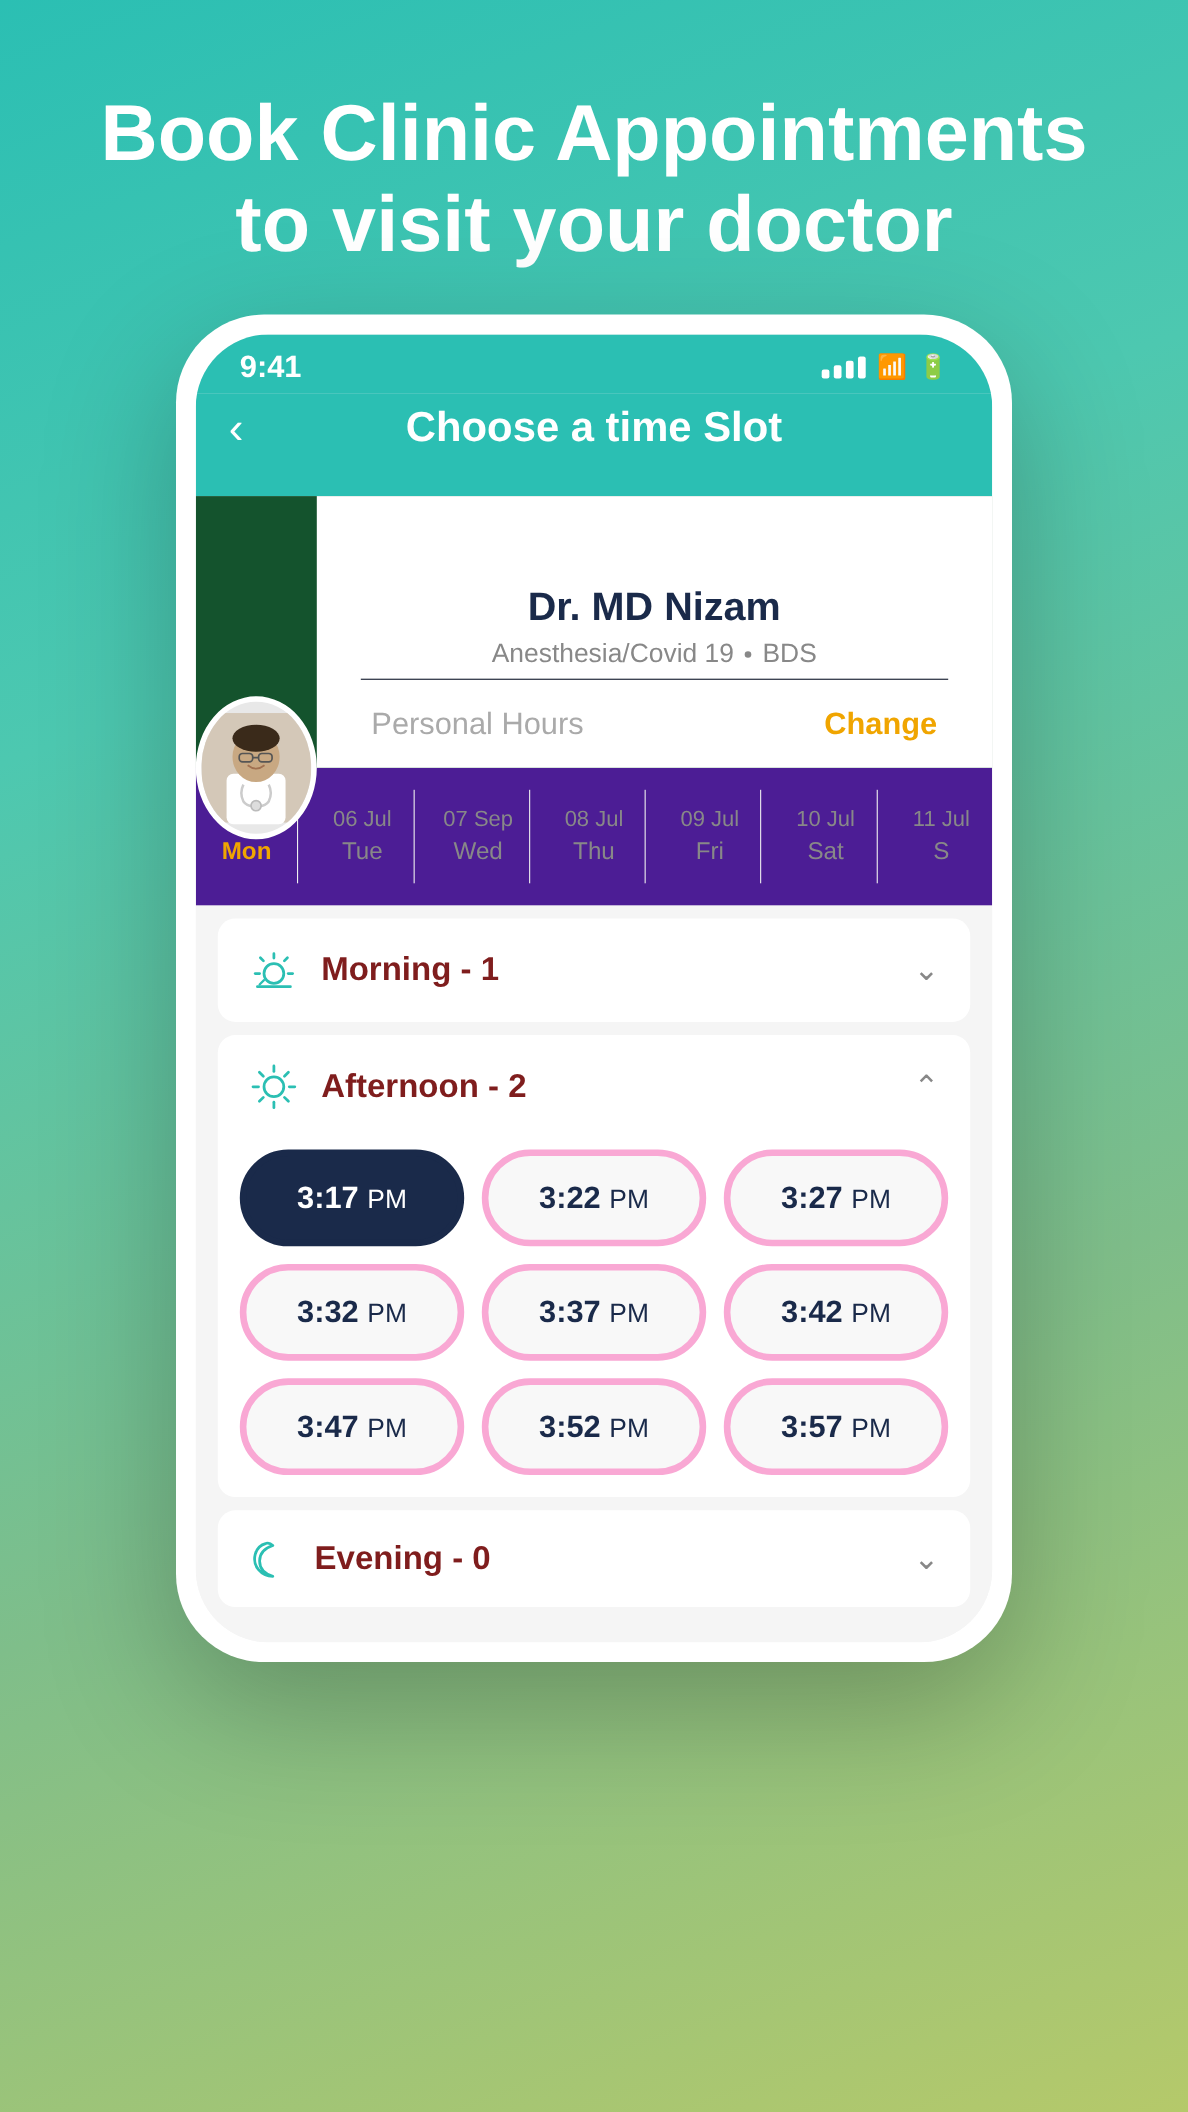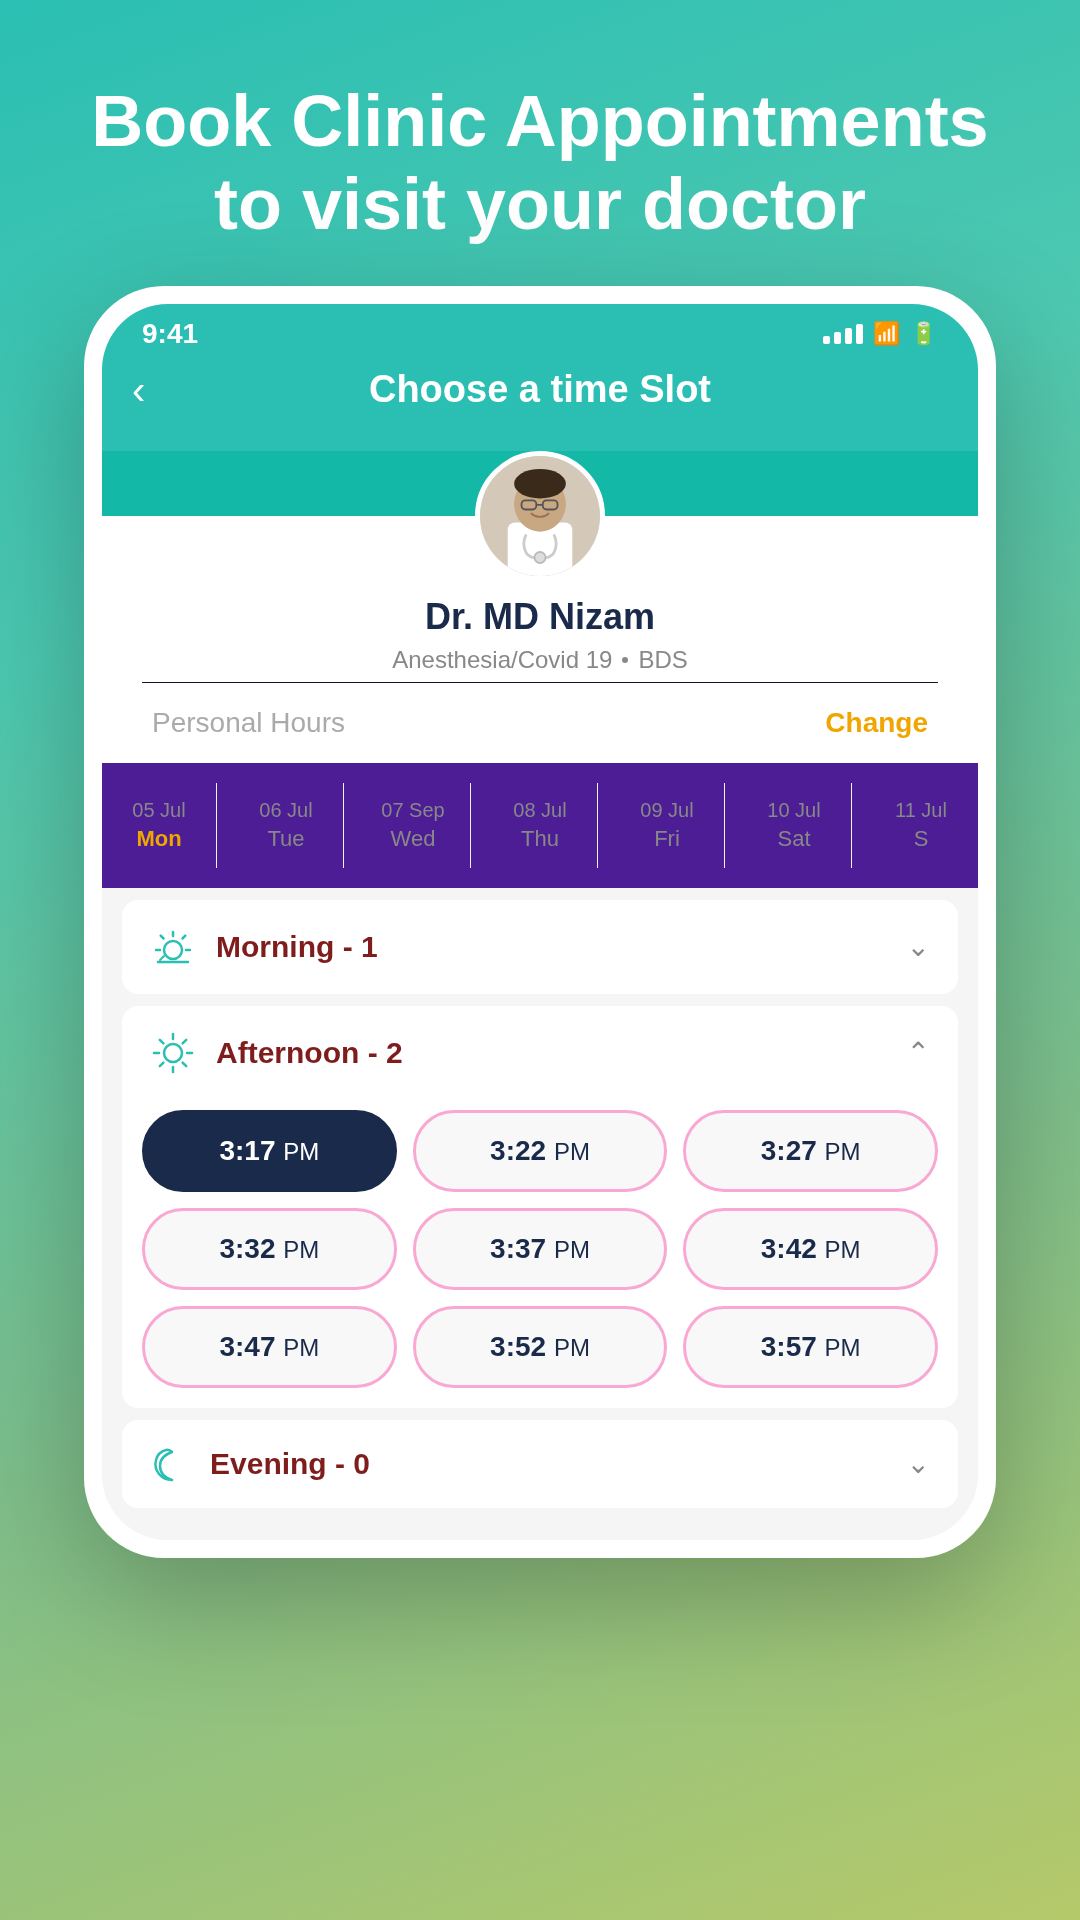--- a/index.html
+++ b/index.html
@@ -20,21 +20,21 @@
       color: white;
     }
 
     .hero-text h1 {
       font-size: 72px;
       font-weight: 800;
       line-height: 1.15;
     }
 
     .phone-outer {
-      width: 912px;
+      width: 760px;
       margin: 0 auto;
       background: white;
       border-radius: 80px;
       padding: 18px;
       box-shadow: 0 40px 120px rgba(0,0,0,0.25);
       position: relative;
     }
 
     .phone-inner {
       border-radius: 66px;
@@ -79,24 +79,23 @@
       cursor: pointer;
     }
     .header-title {
       color: white;
       font-size: 38px;
       font-weight: 700;
     }
 
     
     .doctor-section {
-      background: #14b8a6;
-      display: flex;
-      flex-direction: column;
-      align-items: center;
+      background: #14532d;
+      display: flex;
+      align-items: flex-end;
       padding-bottom: 0;
       position: relative;
     }
 
     .doctor-avatar-wrap {
       width: 130px;
       height: 130px;
       border-radius: 50%;
       border: 5px solid white;
       overflow: hidden;
@@ -262,21 +261,21 @@
 
     .time-slot {
       background: #f8f8f8;
       border-radius: 50px;
       padding: 22px 10px;
       text-align: center;
       cursor: pointer;
       font-size: 28px;
       color: #1a2a4a;
       font-weight: 600;
-      border: 3px solid #f9a8d4;
+      border: 6px solid #f9a8d4;
     }
 
     .time-slot.selected {
       background: #1a2a4a;
       color: white;
       border-color: #1a2a4a;
     }
 
     .time-slot .period {
       font-weight: 400;

